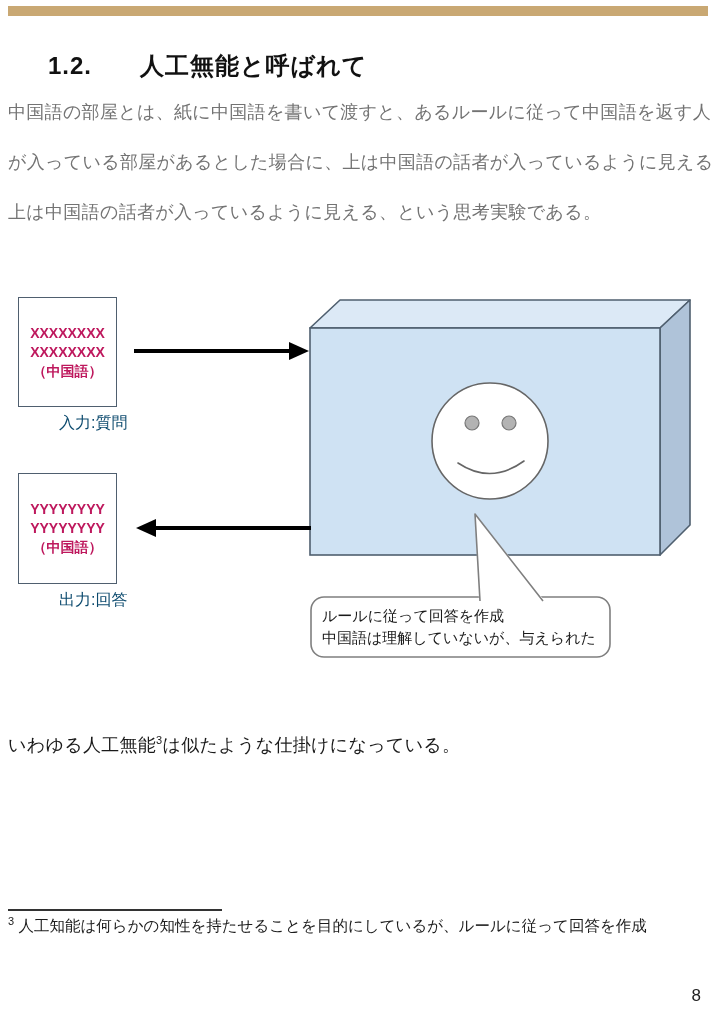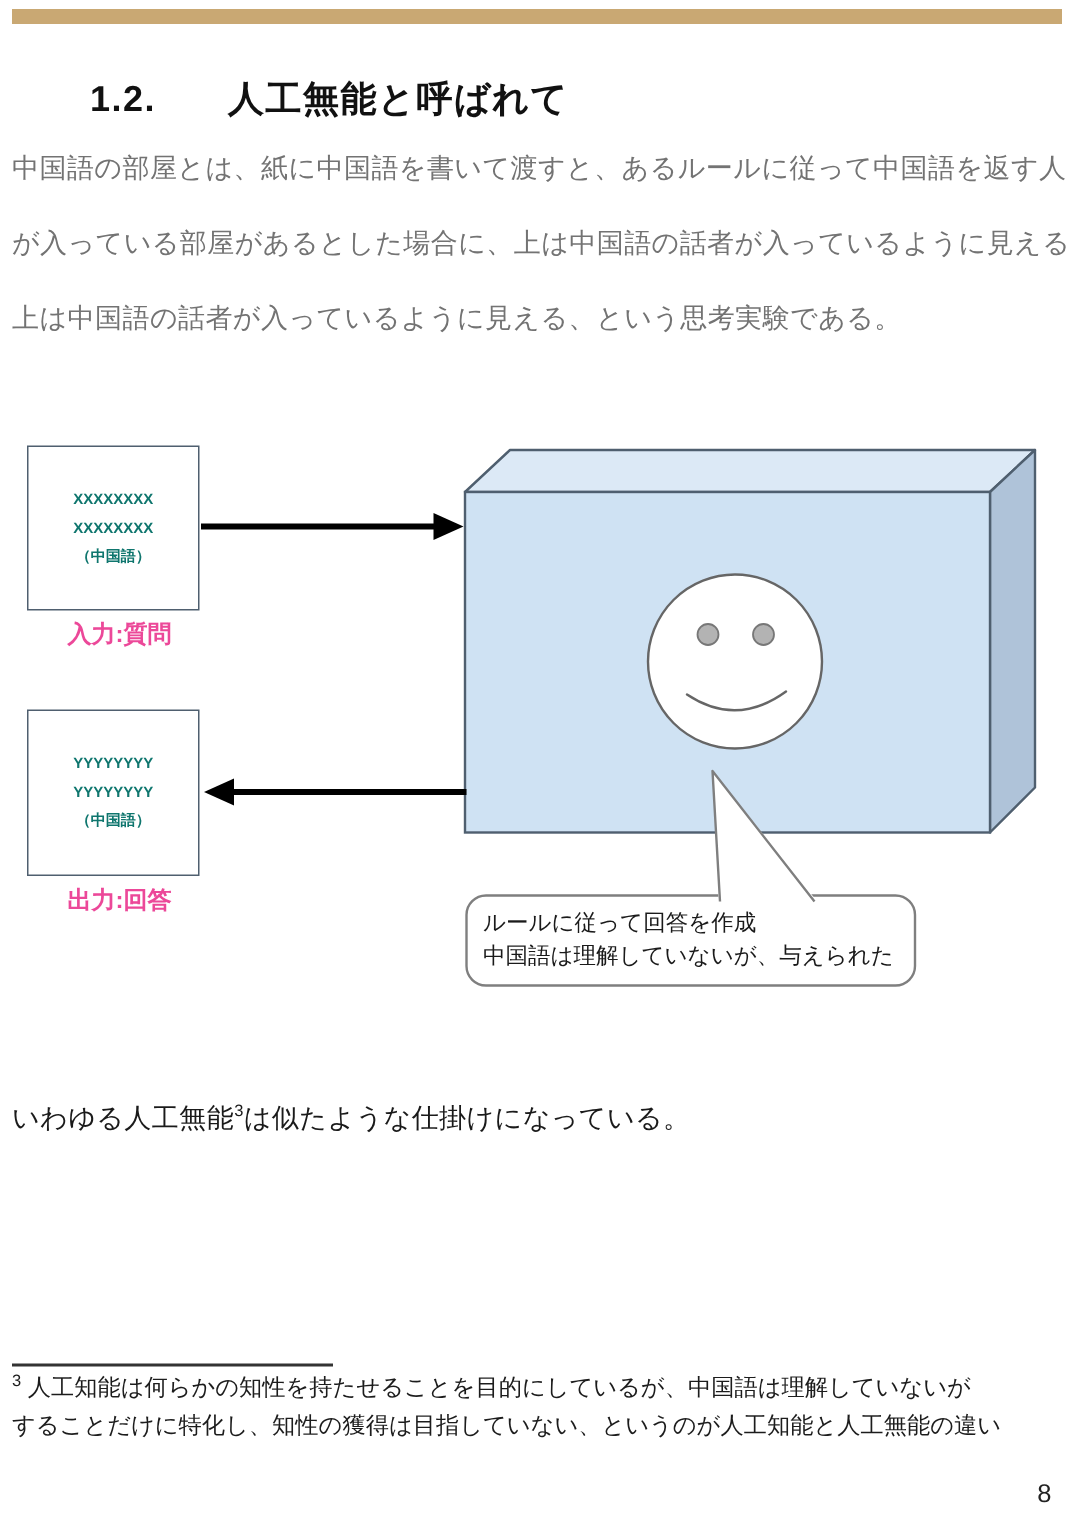--- a/index.html
+++ b/index.html
@@ -20,61 +20,61 @@
   }
   .heading {
     position: absolute;
     left: 48px; top: 50px;
     display: flex;
     align-items: baseline;
     font-size: 24px;
     font-weight: bold;
     color: #111111;
   }
-  .heading .h-num { letter-spacing: 1px; margin-left: 12px; }
+  .heading .h-num { letter-spacing: 1px; }
   .heading .h-title { margin-left: 48px; letter-spacing: 1px; }
   .intro {
     position: absolute;
     left: 8px; top: 90px;
     width: 705px;
     font-size: 18px;
     color: #737373;
   }
   .intro .line {
     height: 50px;
     line-height: 44px;
     letter-spacing: 0.3px;
     white-space: nowrap;
   }
   
   .diagram { position: absolute; left: 0; top: 0; width: 713px; height: 1024px; }
   .diagram-svg { position: absolute; left: 0; top: 0; }
   .io-box {
     position: absolute;
     left: 18px;
-    width: 115px;
+    width: 99px;
     border: 1.6px solid #4f5f6f;
     display: flex;
     flex-direction: column;
     align-items: center;
     justify-content: center;
-    font-size: 10px;
+    font-size: 14px;
     font-weight: bold;
     line-height: 19px;
-    color: #0f766e;
+    color: #be185d;
     text-align: center;
   }
   .io-box.input  { top: 297px; height: 110px; }
   .io-box.output { top: 473px; height: 111px; text-align: center; }
   .io-label {
     position: absolute;
-    left: 45px;
+    left: 59px;
     font-size: 16px;
-    font-weight: bold;
-    color: #ec4899;
+    font-weight: normal;
+    color: #0c4a6e;
     white-space: nowrap;
   }
   .io-label.input  { top: 413px; }
   .io-label.output { top: 590px; }
   .bubble-text {
     position: absolute;
     left: 322px; top: 605px;
     width: 285px;
     font-size: 15px;
     line-height: 22px;
@@ -182,20 +182,19 @@
   </div>
 
   <div class="mid-sentence">
     <span>いわゆる人工無能</span><sup>3</sup><span>は似たような仕掛けになっている。</span>
   </div>
 
   <div class="footnote-rule"></div>
 
   <div class="footnote">
     <div class="f-line">
-      <sup>3</sup><span> 人工知能は何らかの知性を持たせることを目的にしているが、中国語は理解していないが</span>
-    </div>
-    <div class="f-line">することだけに特化し、知性の獲得は目指していない、というのが人工知能と人工無能の違い</div>
+      <sup>3</sup><span> 人工知能は何らかの知性を持たせることを目的にしているが、ルールに従って回答を作成</span>
+    </div>
   </div>
 
   <div class="page-number">8</div>
 
 </div>
 
 </body></html>

